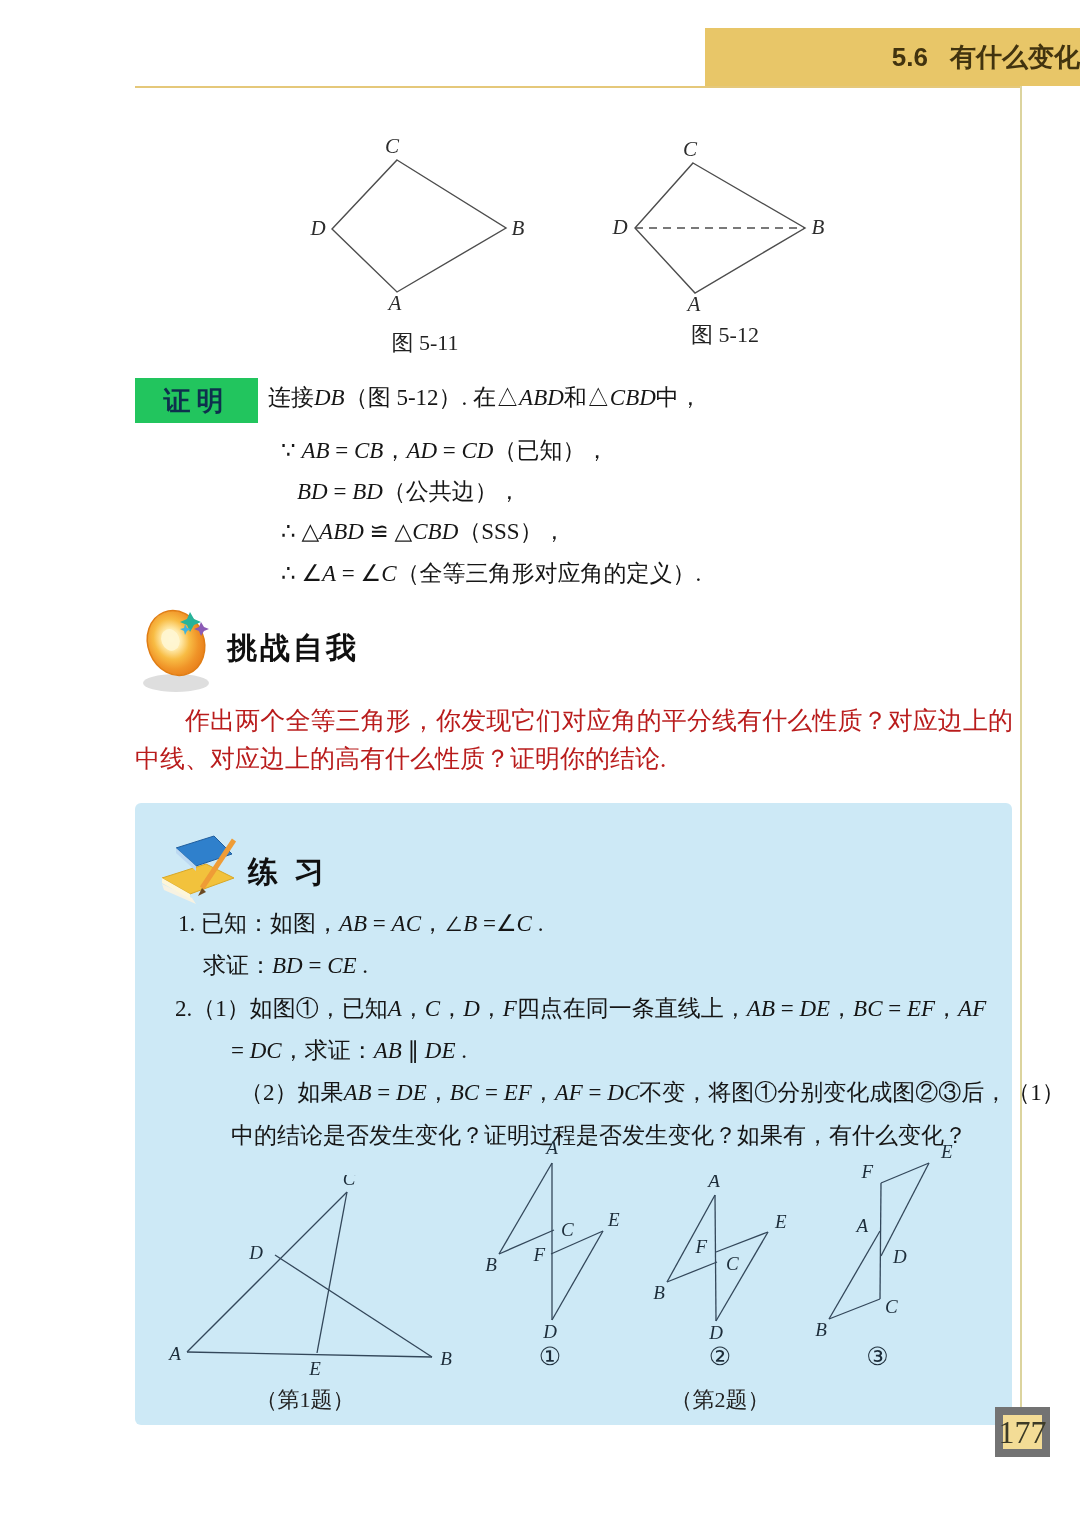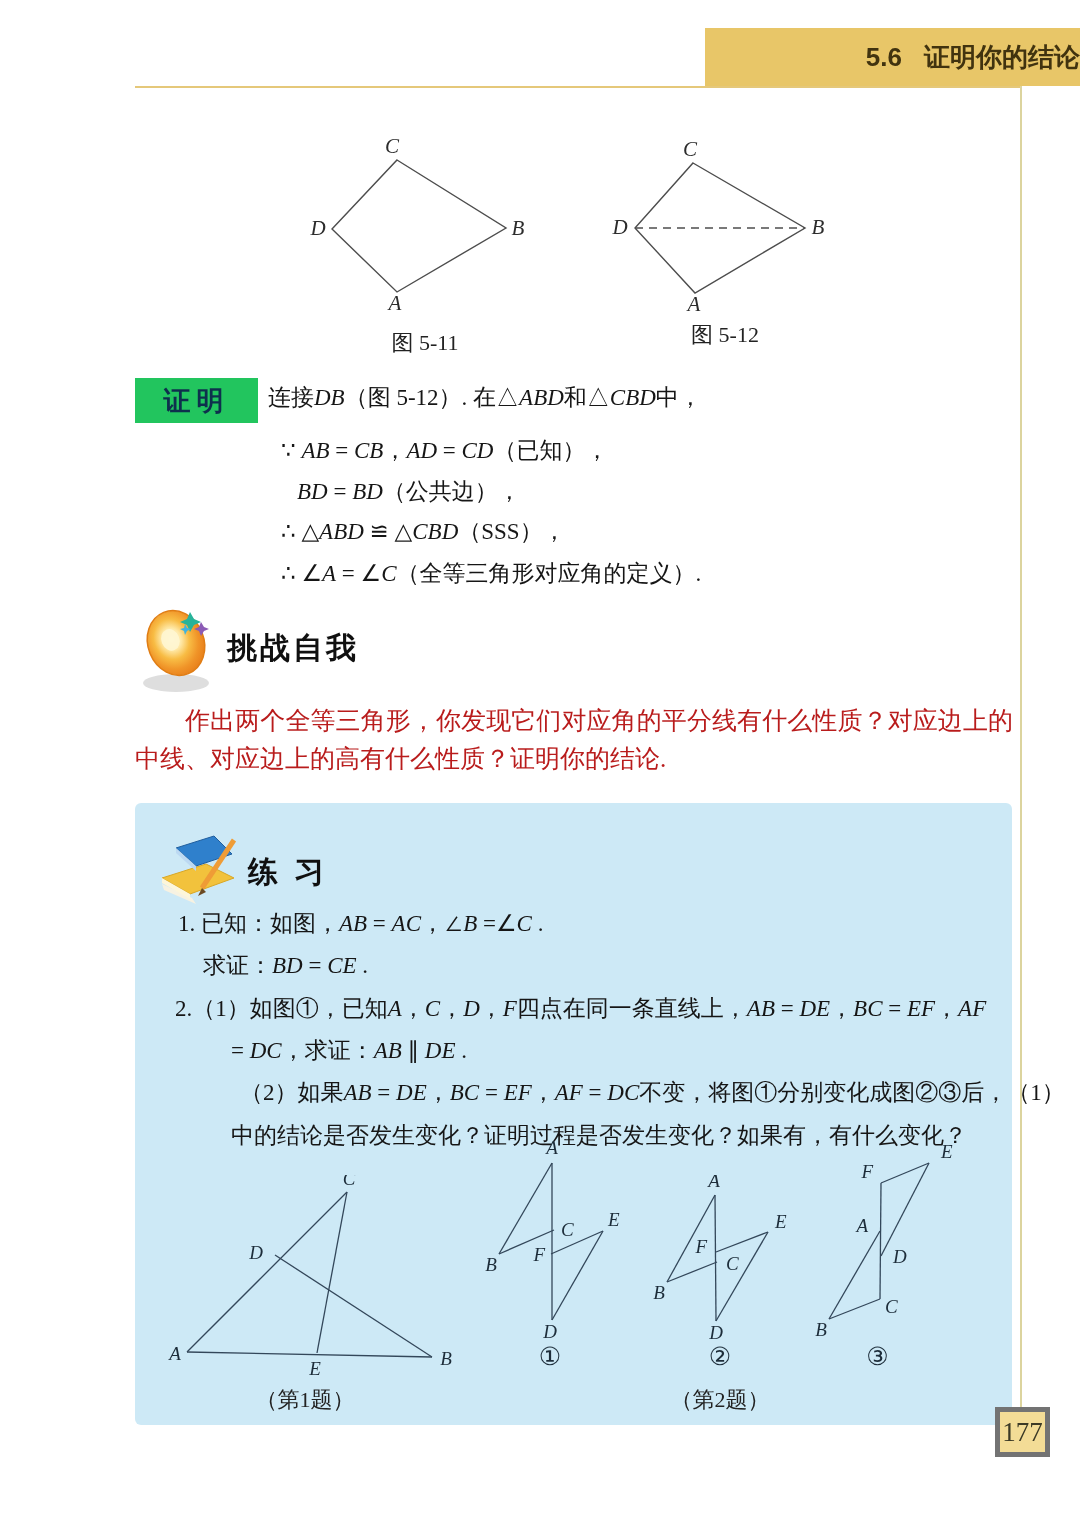--- a/index.html
+++ b/index.html
@@ -50,33 +50,33 @@
   }
   .practice-title { position:absolute; left:248px; top:852px; font-size:30px; font-weight:bold; color:#101010; letter-spacing:4px; }
   .exline { font-size:23px; }
   .figtag {
     position:absolute; text-align:center; font-family:"Liberation Serif", serif;
     font-size:25px; color:#1d2d3a;
   }
   
   .page-num {
     position:absolute; left:995px; top:1407px; width:55px; height:50px;
-    background:#f3dc96; border:5px solid #737373; box-sizing:border-box;
+    background:#f3dc96; border:8px solid #737373; box-sizing:border-box;
     display:flex; align-items:center; justify-content:center;
-    font-family:"Liberation Serif", serif; font-size:27px; color:#3c3a26;
+    font-family:"Liberation Serif", serif; font-size:32px; color:#3c3a26;
   }
 </style>
 </head>
 <body>
 
 <div class="page">
 
   <div class="header-bar">
     <span class="num">5.6</span>
-    <span>证明你的结论</span>
+    <span>有什么变化</span>
   </div>
   <div class="rule-h"></div>
   <div class="rule-v"></div>
 
   <svg class="abs" style="left:280px;top:135px;" width="290" height="215" viewBox="0 0 290 215">
     <polygon points="117,25 226,93 117,157 52,94" fill="none" stroke="#4d4d4d" stroke-width="1.4"></polygon>
     <text class="vlab" x="112" y="18" text-anchor="middle">C</text>
     <text class="vlab" x="38" y="100" text-anchor="middle">D</text>
     <text class="vlab" x="238" y="100" text-anchor="middle">B</text>
     <text class="vlab" x="115" y="175" text-anchor="middle">A</text>

